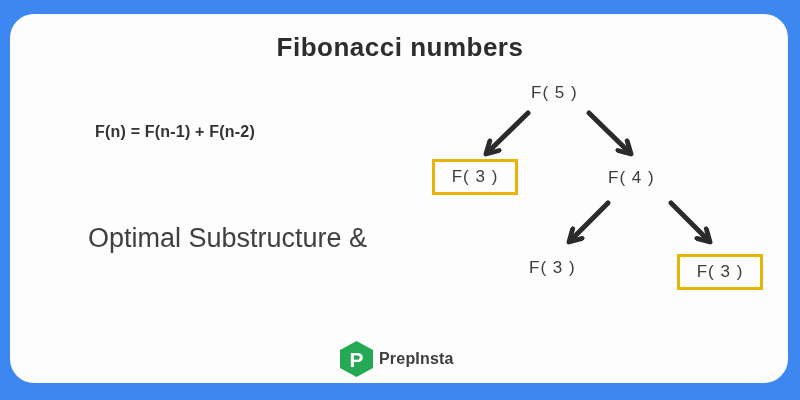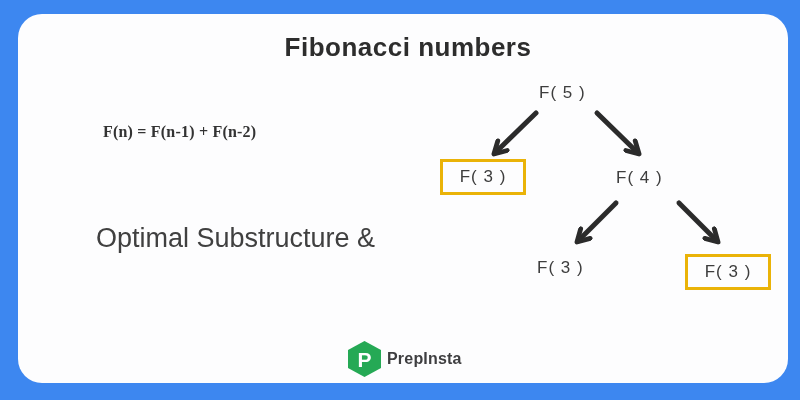--- a/index.html
+++ b/index.html
@@ -3,21 +3,21 @@
 <meta charset="utf-8">
 <style>
   html, body { margin: 0; padding: 0; }
   body {
     width: 800px; height: 400px;
     background: #3d87f0;
     font-family: "Liberation Sans", sans-serif;
     position: relative;
     overflow: hidden;
   }
-  .page { position: absolute; inset: 0; margin-left: 8px; }
+  .page { position: absolute; inset: 0; }
   .card {
     position: absolute;
     left: 10px; top: 14px; right: 12px; bottom: 17px;
     background: #fdfdfe;
     border-radius: 24px;
   }
   .title {
     position: absolute;
     left: 0; top: 32px; width: 800px;
     margin: 0;
@@ -27,21 +27,20 @@
     letter-spacing: 0.5px;
     color: #2d2d2d;
   }
   .formula {
     position: absolute;
     left: 95px; top: 123px;
     font-size: 16px;
     font-weight: bold;
     color: #333333;
     letter-spacing: 0.2px;
-    font-family: Liberation Serif, serif;
   }
   .note {
     position: absolute;
     left: 88px; top: 226px;
     font-size: 27px;
     line-height: 25px;
     color: #404040;
   }
   .node {
     position: absolute;

